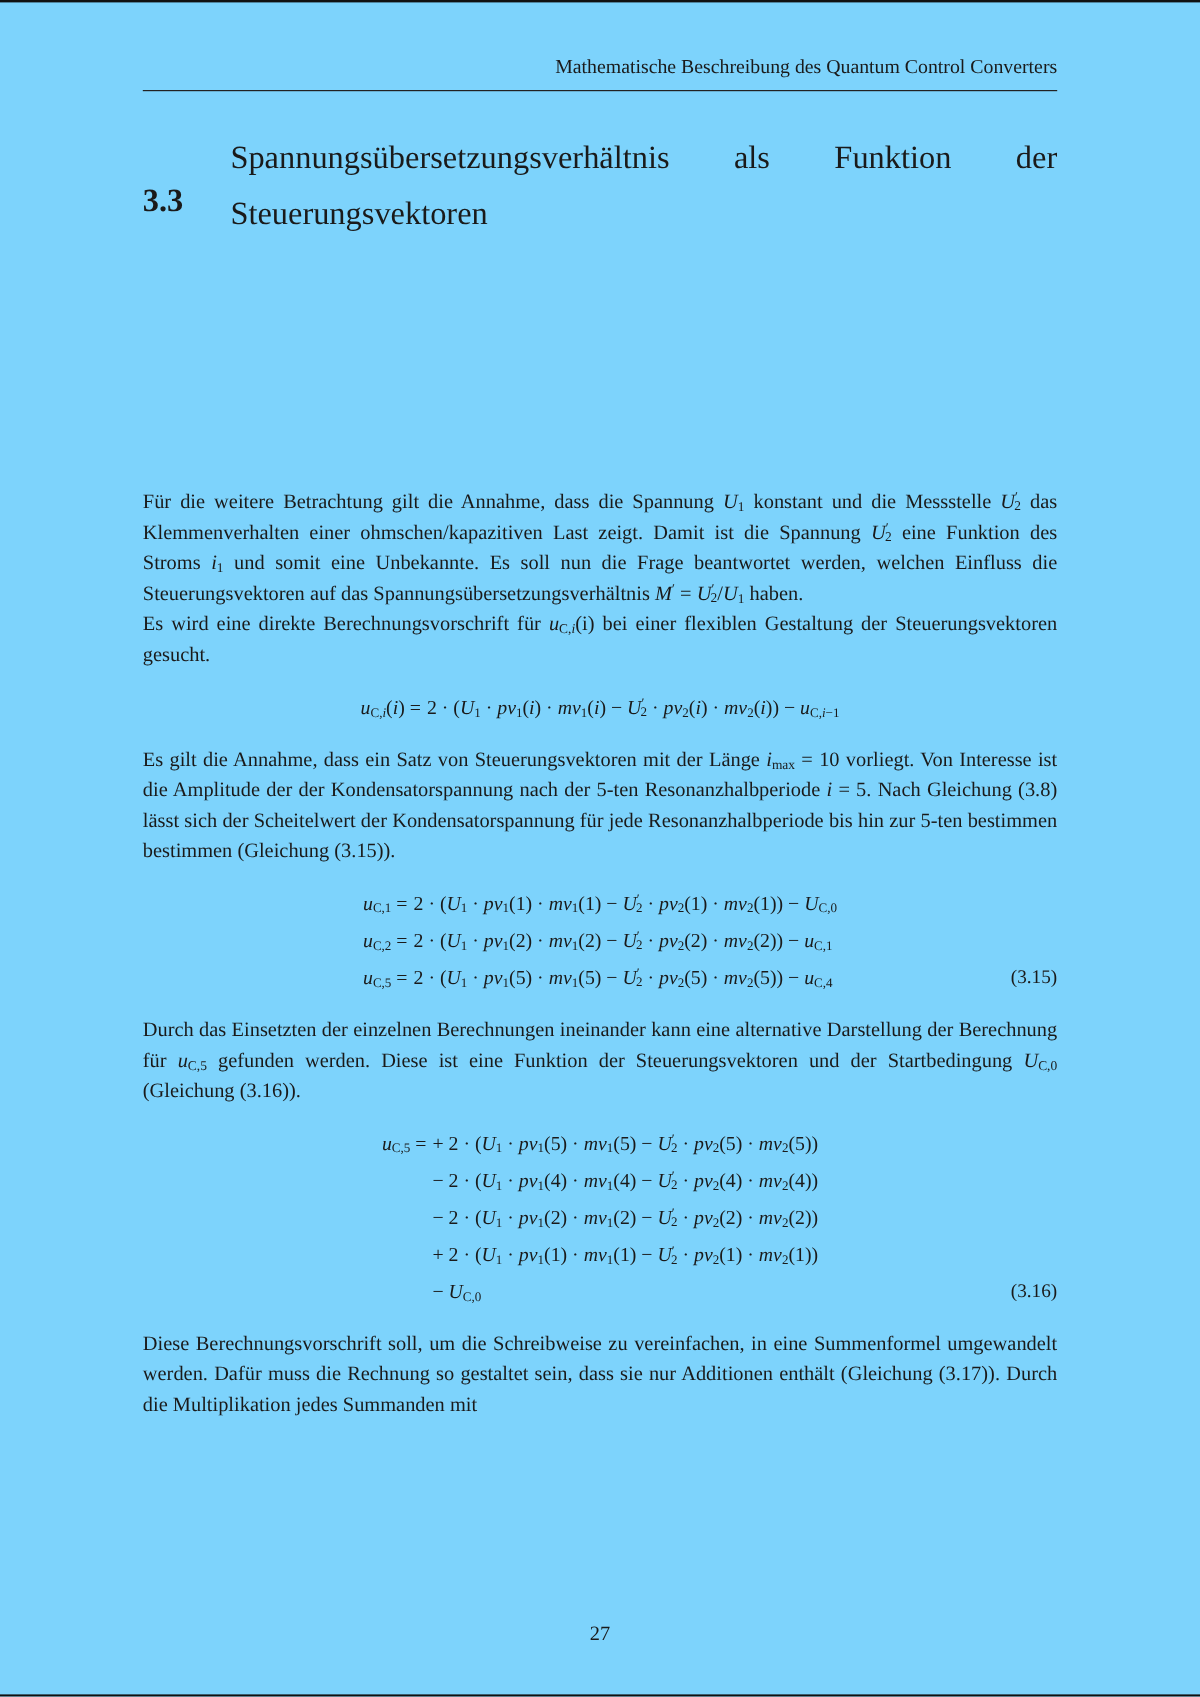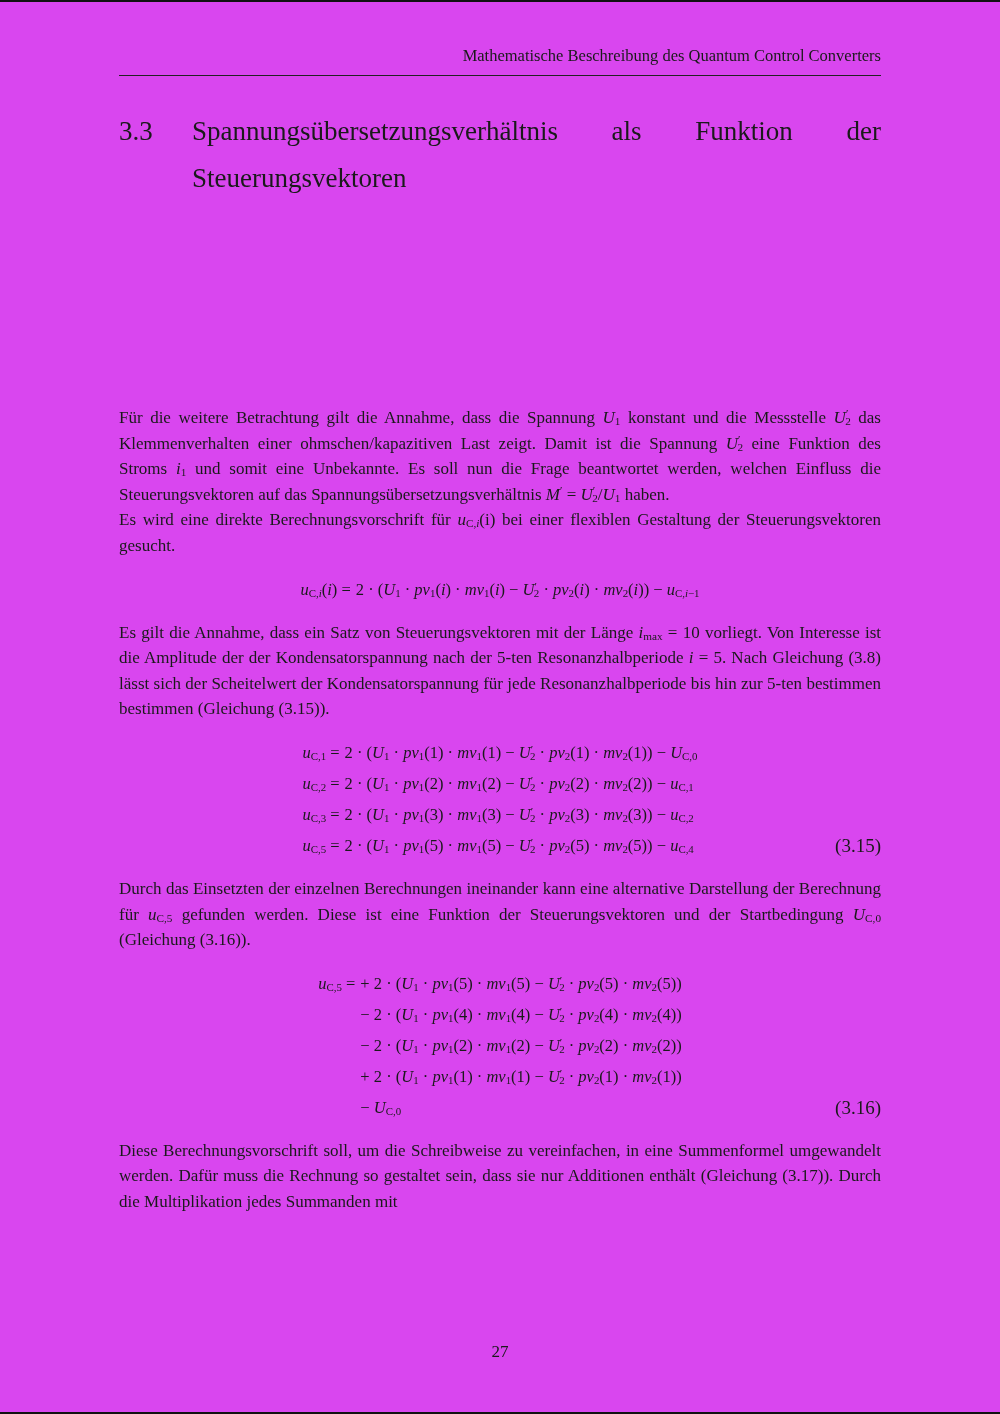--- a/index.html
+++ b/index.html
@@ -1,40 +1,40 @@
 <!DOCTYPE html>
 <html lang="de"><head>
 <meta charset="utf-8">
 <style>
   html,body{margin:0;padding:0;background:#e8e8e8;}
   .page{
     position:relative;
     width:1000px;height:1414px;
-    background:#d946ef;
+    background:#7dd3fc;
     font-family:"Liberation Serif","DejaVu Serif",serif;
     color:#1a1a1a;
     overflow:hidden;
     margin:0 auto;
   }
   .page-edge{position:absolute;left:0;width:1000px;height:2px;background:#111;}
   .page-edge.top{top:0;}
   .page-edge.bottom{bottom:0;}
   .content{position:absolute;left:119px;top:0;width:762px;}
   .running-header{
     margin-top:46px;
     text-align:right;
     font-size:16.5px;
     line-height:20px;
     padding-bottom:9px;
     border-bottom:1.3px solid #222;
   }
   .section-heading{margin-top:32px;display:flex;}
   .sec-num{
     flex:none;width:73px;
-    font-weight:normal;font-size:27px;line-height:47px;
+    font-weight:bold;font-size:27px;line-height:47px;margin-top:36px;
   }
   .sec-title{
     flex:1;
     font-weight:normal;font-size:27px;line-height:47px;
     text-align:justify;
   }
   p.body{
     margin:0;
     font-size:17px;line-height:25.6px;
     text-align:justify;
@@ -45,29 +45,29 @@
     margin:15px 0;
     font-size:16.5px;
     line-height:31px;
   }
   .eq-table{margin:0 auto;border-collapse:collapse;}
   .eq-table td{padding:0;white-space:nowrap;vertical-align:baseline;}
   td.eq-l{text-align:left;padding-right:5px;}
   td.eq-r{text-align:left;}
   .eq-num{
     position:absolute;right:0;bottom:0;
-    font-size:19px;line-height:31px;
+    font-size:16px;line-height:31px;
   }
   sub,sup{font-size:66%;line-height:0;}
   sup{vertical-align:0.5em;}
   sub{vertical-align:-0.22em;}
   sup + sub{margin-left:-0.28em;}
   i{font-style:italic;}
   .page-number{
-    position:absolute;left:0;right:0;bottom:52px;
+    position:absolute;left:0;right:0;bottom:42px;
     text-align:center;font-size:17px;
   }
 </style>
 </head>
 <body>
 
 <div class="page">
   <div class="page-edge top"></div>
 
   <div class="content">
@@ -100,24 +100,20 @@
     <div class="eq-wrap">
       <table class="eq-table">
         <tbody>
             <tr>
           <td class="eq-l"><i>u</i><sub>C,1</sub> =</td>
           <td class="eq-r">2 · (<i>U</i><sub>1</sub> · <i>pv</i><sub>1</sub>(1) · <i>mv</i><sub>1</sub>(1) − <i>U</i><sup>′</sup><sub>2</sub> · <i>pv</i><sub>2</sub>(1) · <i>mv</i><sub>2</sub>(1)) − <i>U</i><sub>C,0</sub></td>
         </tr>
         <tr>
           <td class="eq-l"><i>u</i><sub>C,2</sub> =</td>
           <td class="eq-r">2 · (<i>U</i><sub>1</sub> · <i>pv</i><sub>1</sub>(2) · <i>mv</i><sub>1</sub>(2) − <i>U</i><sup>′</sup><sub>2</sub> · <i>pv</i><sub>2</sub>(2) · <i>mv</i><sub>2</sub>(2)) − <i>u</i><sub>C,1</sub></td>
-        </tr>
-        <tr>
-          <td class="eq-l"><i>u</i><sub>C,3</sub> =</td>
-          <td class="eq-r">2 · (<i>U</i><sub>1</sub> · <i>pv</i><sub>1</sub>(3) · <i>mv</i><sub>1</sub>(3) − <i>U</i><sup>′</sup><sub>2</sub> · <i>pv</i><sub>2</sub>(3) · <i>mv</i><sub>2</sub>(3)) − <i>u</i><sub>C,2</sub></td>
         </tr>
         <tr>
           <td class="eq-l"><i>u</i><sub>C,5</sub> =</td>
           <td class="eq-r">2 · (<i>U</i><sub>1</sub> · <i>pv</i><sub>1</sub>(5) · <i>mv</i><sub>1</sub>(5) − <i>U</i><sup>′</sup><sub>2</sub> · <i>pv</i><sub>2</sub>(5) · <i>mv</i><sub>2</sub>(5)) − <i>u</i><sub>C,4</sub></td>
         </tr>
       </tbody>
         </table>
       <span class="eq-num">(3.15)</span>
     </div>
 

